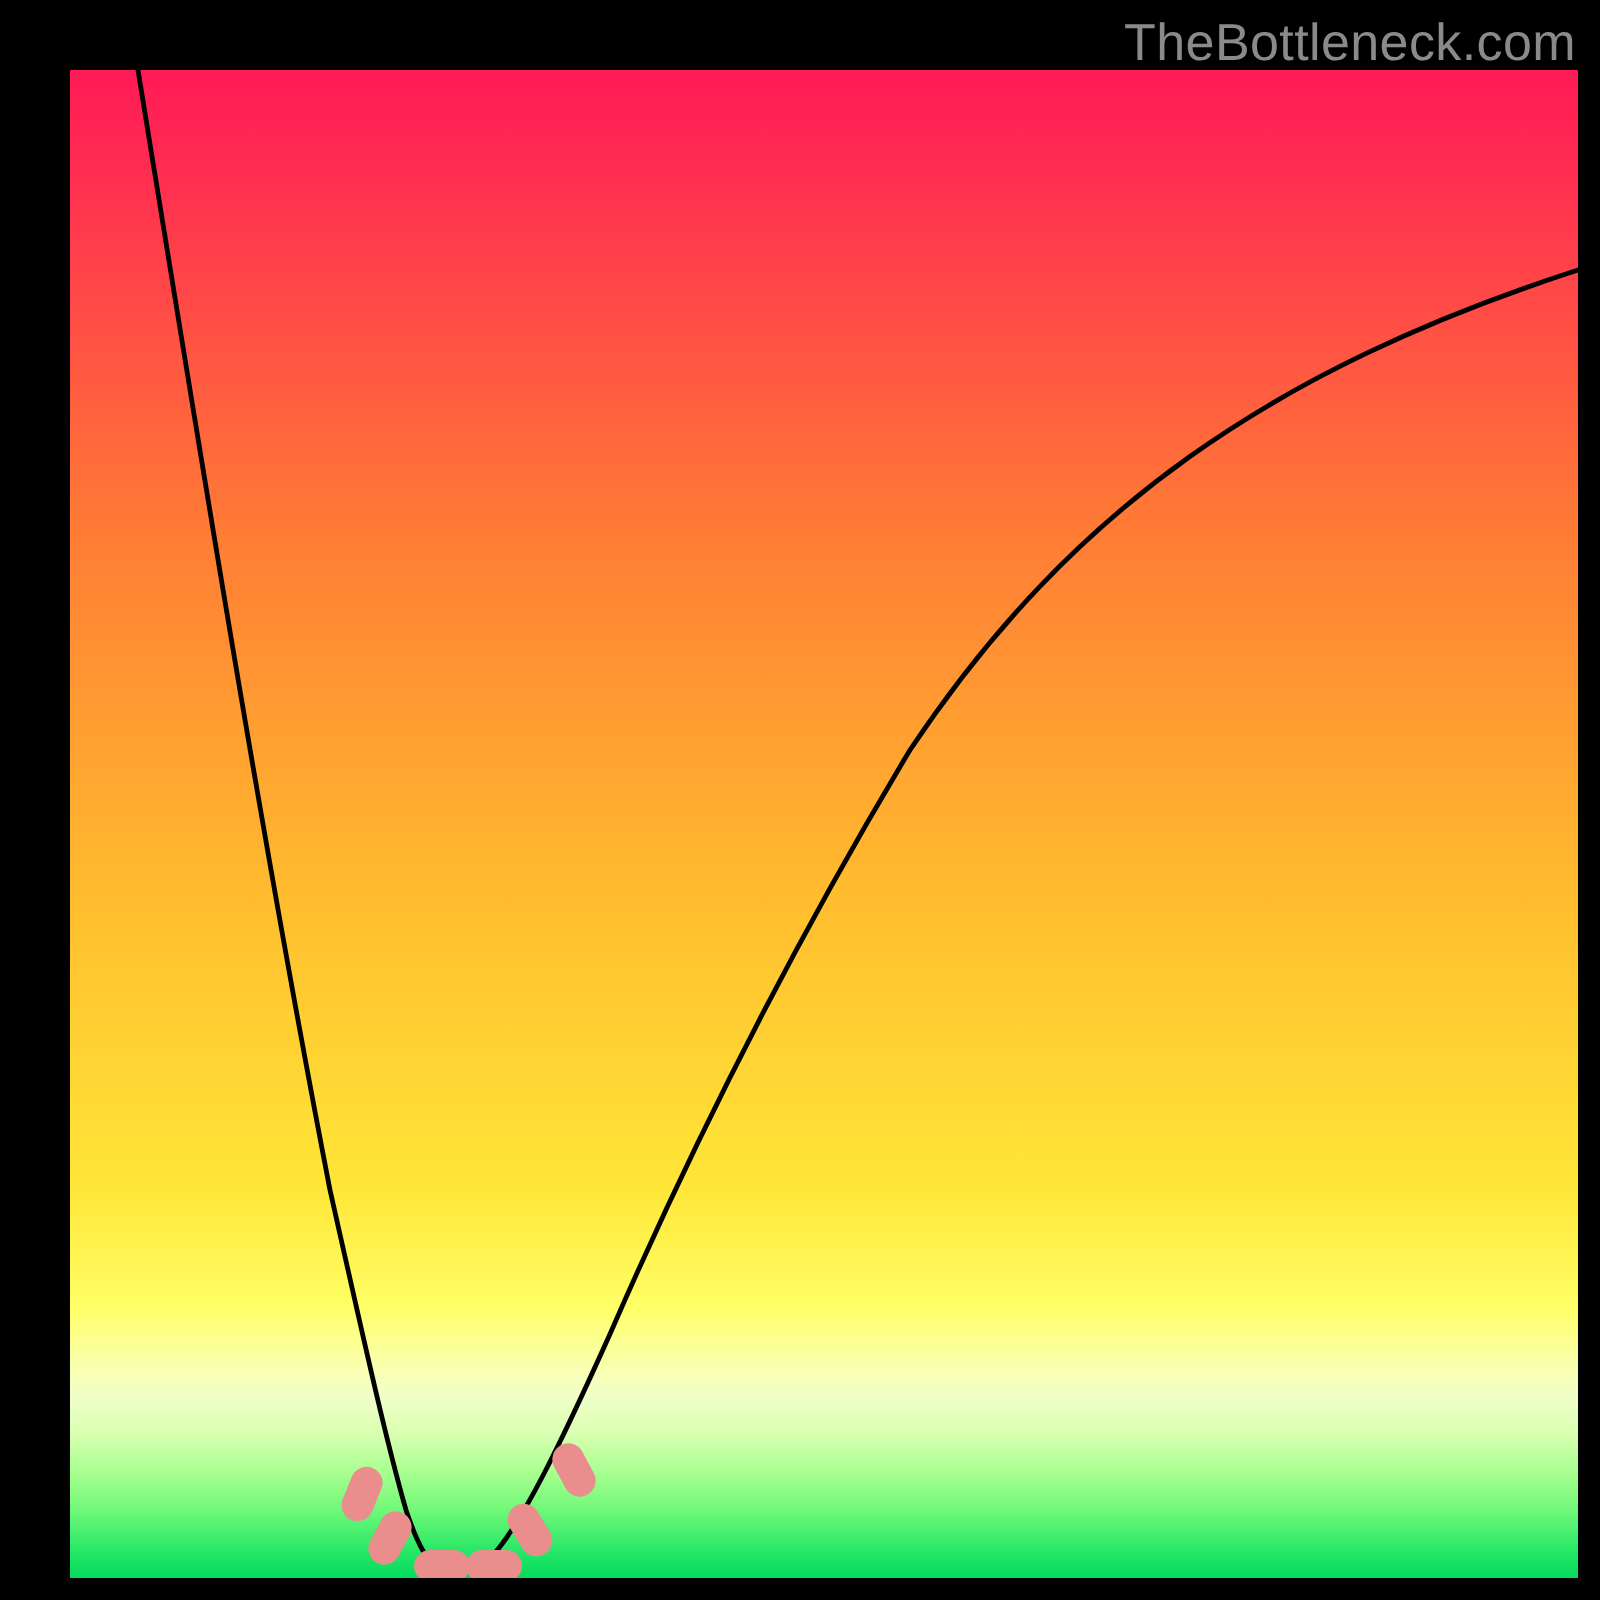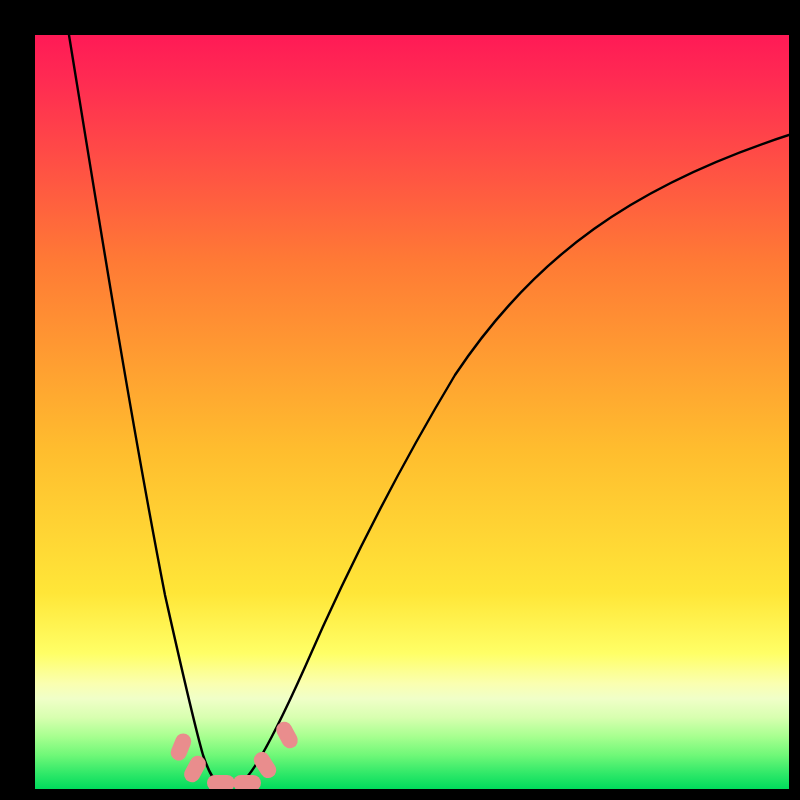--- a/index.html
+++ b/index.html
@@ -80,13 +80,14 @@
         <rect x="138" y="698" width="16" height="28" rx="8" transform="rotate(22 146 712)"></rect>
         <rect x="152" y="720" width="16" height="28" rx="8" transform="rotate(28 160 734)"></rect>
         <rect x="172" y="740" width="28" height="16" rx="8"></rect>
         <rect x="198" y="740" width="28" height="16" rx="8"></rect>
         <rect x="222" y="716" width="16" height="28" rx="8" transform="rotate(-32 230 730)"></rect>
         <rect x="244" y="686" width="16" height="28" rx="8" transform="rotate(-28 252 700)"></rect>
       </g>
     </svg>
   </div>
 
+  <div class="watermark">TheBottleneck.com</div>
 </div>
 
 </body></html>

